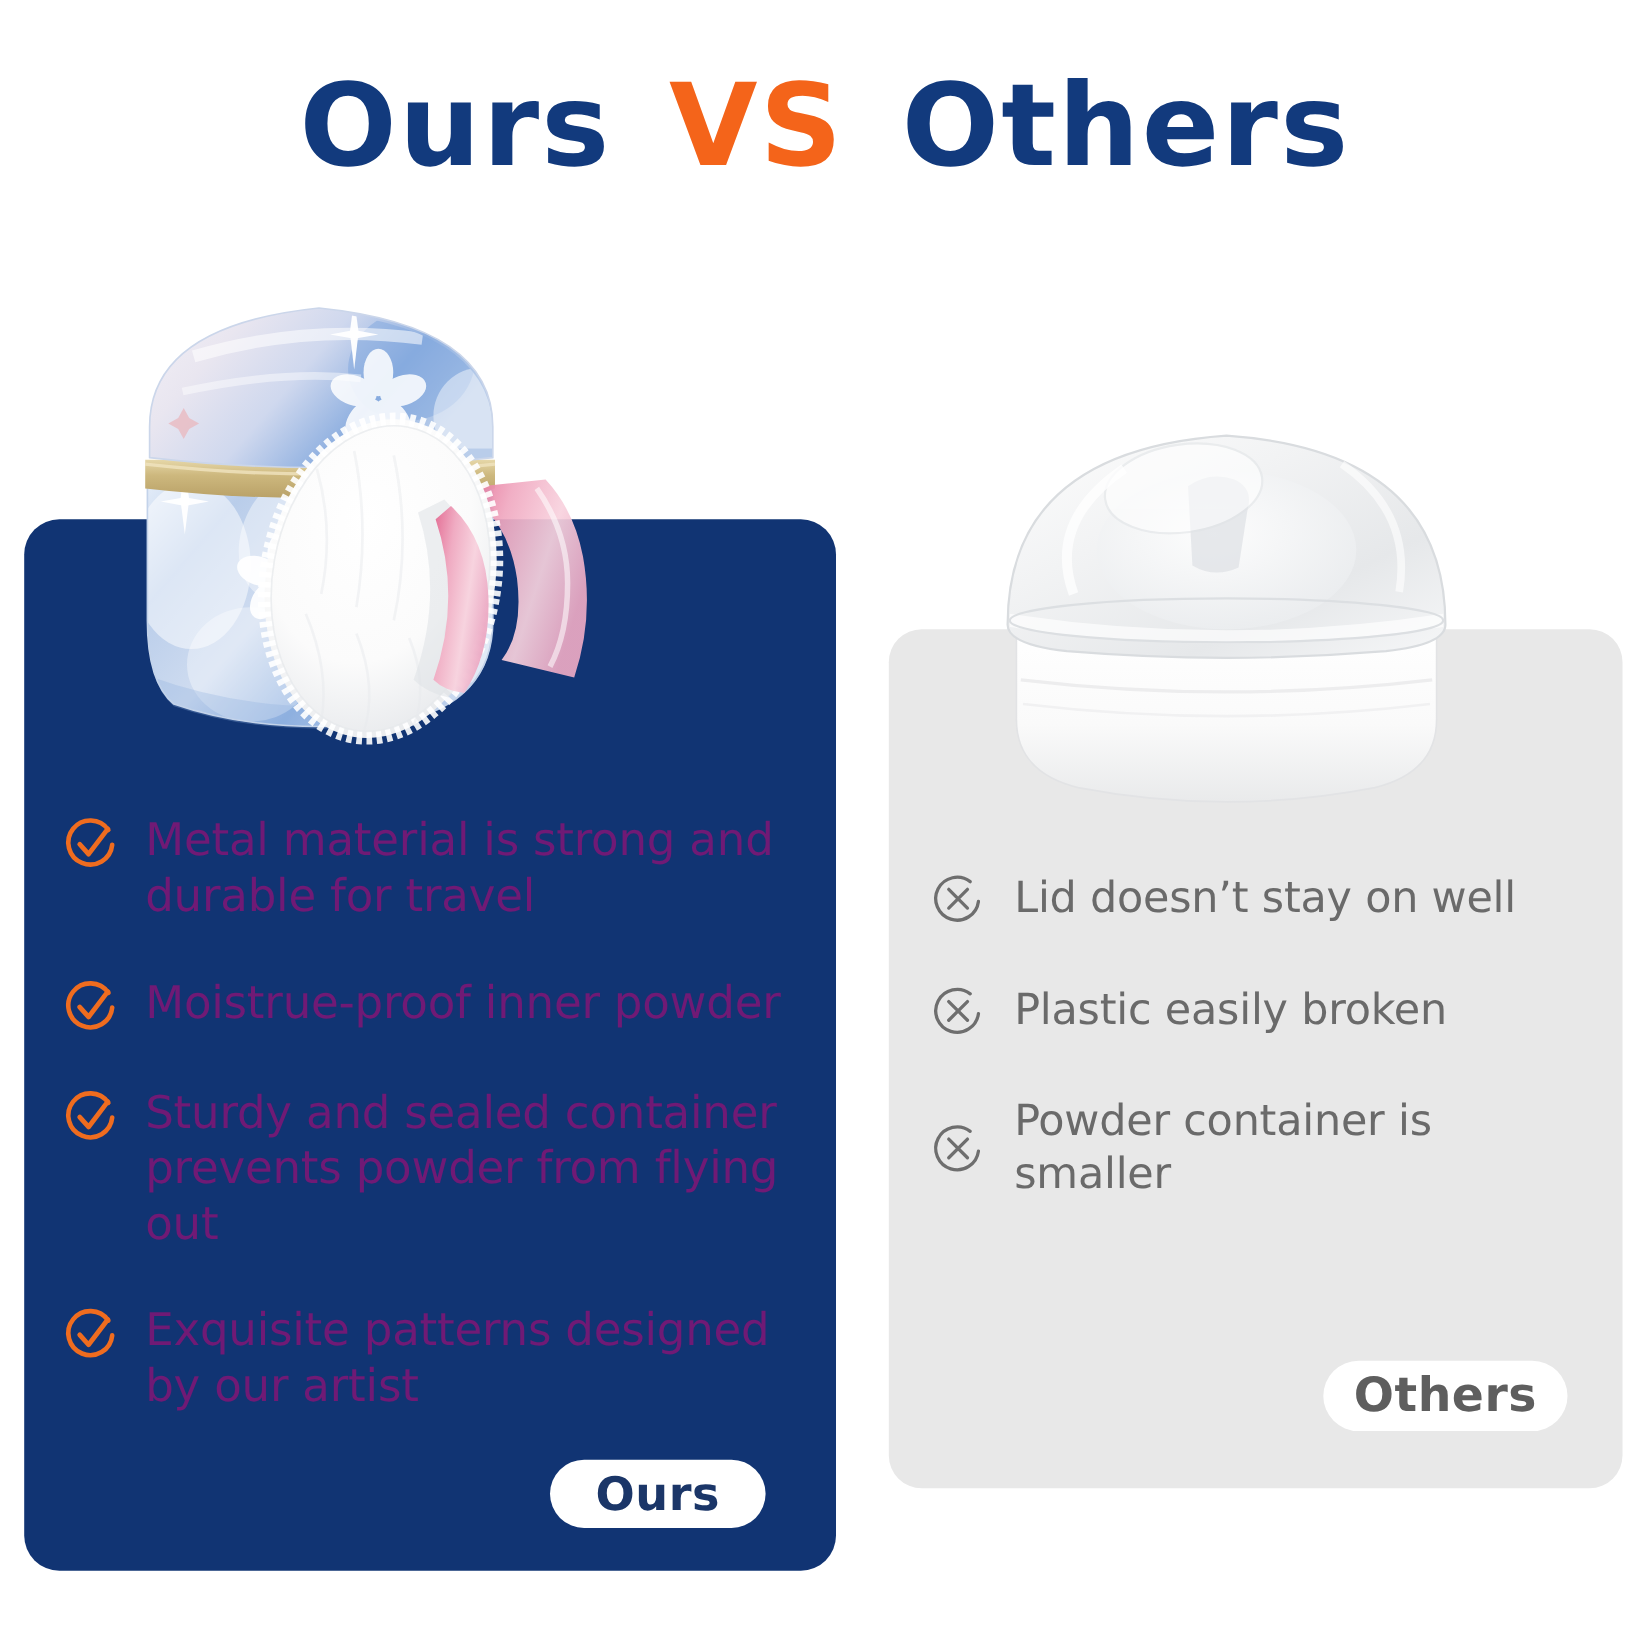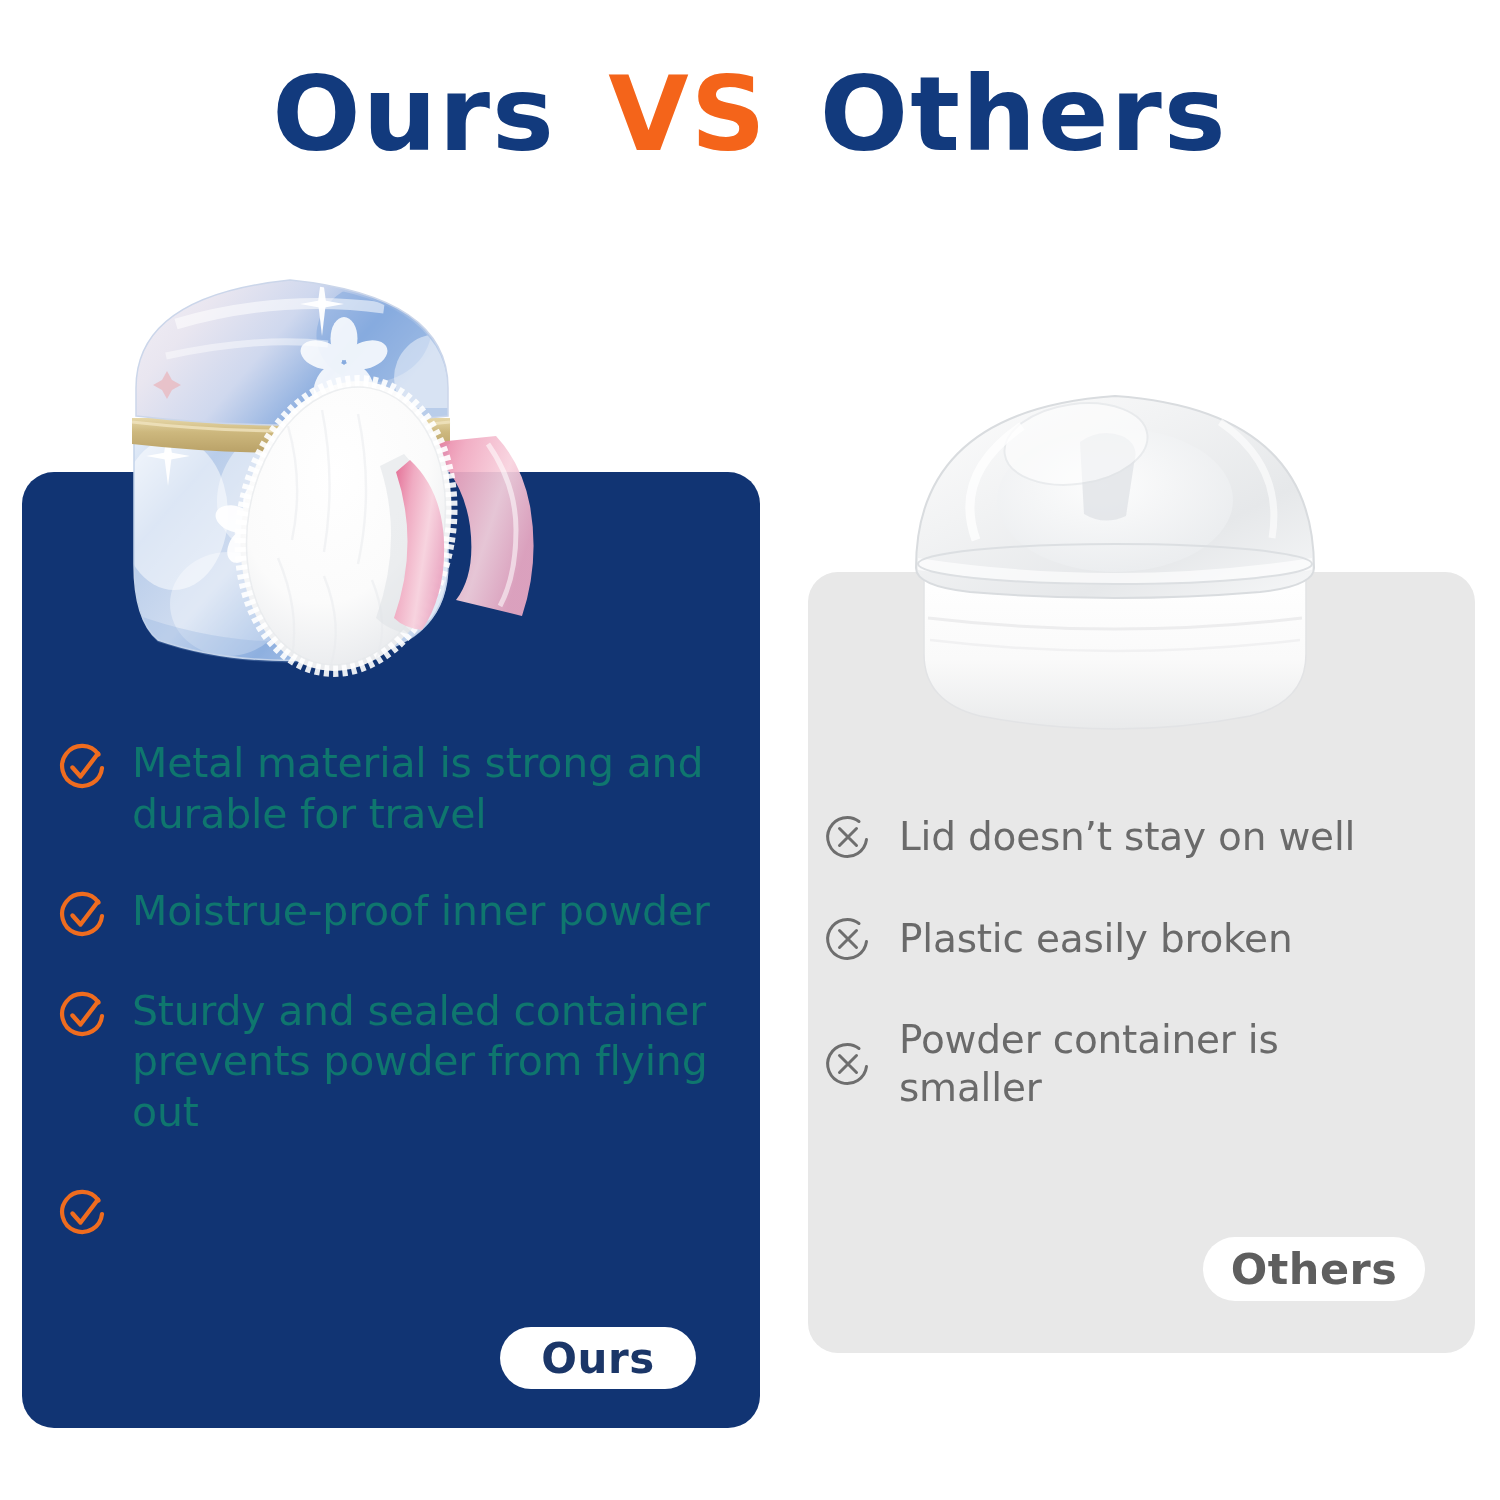--- a/index.html
+++ b/index.html
@@ -73,34 +73,33 @@
   .ours-row:last-child { margin-bottom: 0; }
 
   .check-icon {
     flex: 0 0 auto;
     width: 50px;
     height: 50px;
     margin-top: 4px;
     margin-right: 24px;
   }
   .ours-text {
-    color: #0f766e;
+    color: #701a75;
     font-family: "DejaVu Sans", sans-serif;
     font-size: 41px;
     line-height: 1.24;
     letter-spacing: -0.2px;
     max-width: 620px;
   }
 
   #others-list {
     position: absolute;
-    left: 823px;
+    left: 846px;
     top: 792px;
     width: 610px;
-    margin-top: 20px;
   }
   .others-row {
     display: flex;
     align-items: center;
     margin-bottom: 52px;
   }
   .others-row:last-child { margin-bottom: 0; }
 
   .x-icon {
     flex: 0 0 auto;
@@ -383,20 +382,21 @@
       <div class="ours-text">Sturdy and sealed container prevents powder from flying out</div>
     </div>
 
     <div class="ours-row">
       <span class="check-icon">
         <svg width="50" height="50" viewBox="0 0 50 50">
           <path d="M40.5 12.5 A20 20 0 1 0 44 26" fill="none" stroke="#ef6c1f" stroke-width="4.2" stroke-linecap="round"></path>
           <path d="M14.5 25.5 L22.5 34.5 L40 11.5" fill="none" stroke="#ef6c1f" stroke-width="4.4" stroke-linecap="round" stroke-linejoin="round"></path>
         </svg>
       </span>
+      <div class="ours-text">Exquisite patterns designed by our artist</div>
     </div>
 
   </div>
 
   <div id="others-list">
 
     <div class="others-row">
       <span class="x-icon">
         <svg width="50" height="50" viewBox="0 0 50 50">
           <path d="M36 9.5 A19.5 19.5 0 1 0 43.5 27.5" fill="none" stroke="#6e6e6e" stroke-width="3" stroke-linecap="round"></path>

